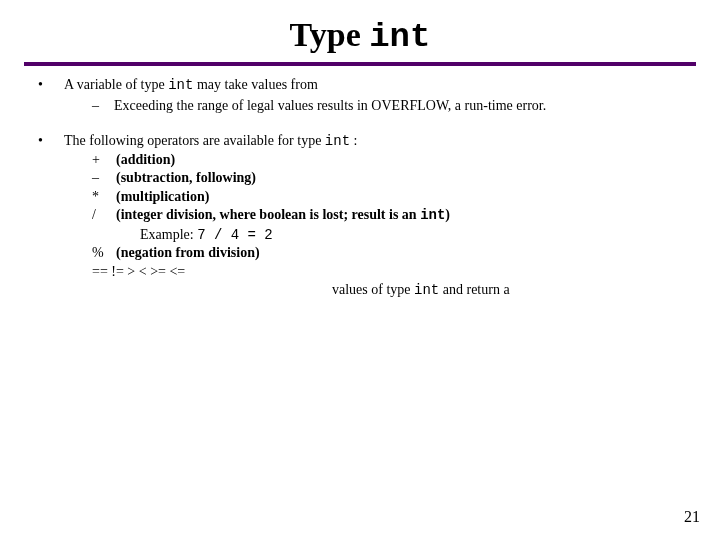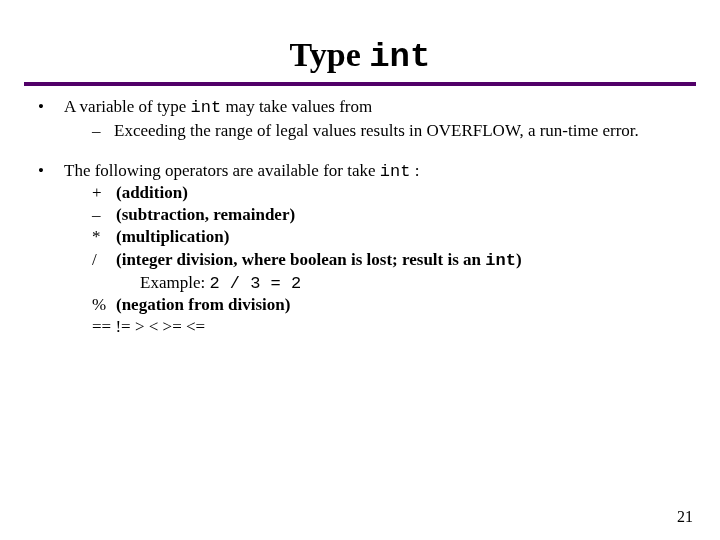--- a/index.html
+++ b/index.html
@@ -9,41 +9,41 @@
     height: 540px;
     background: #ffffff;
     font-family: "Comic Sans MS", "Comic Sans", cursive;
     color: #000;
     overflow: hidden;
   }
   .slide {
     box-sizing: border-box;
     width: 720px;
     height: 540px;
-    padding: 36px 24px 16px 24px;
+    padding: 16px 24px 16px 24px;
     position: relative;
   }
   .title {
     text-align: center;
     font-size: 34px;
     margin: 0 0 6px 0;
   }
   .mono {
     font-family: "Courier New", Courier, monospace;
   }
   hr.rule {
     border: none;
     border-top: 4px solid #510068;
     margin: 0 0 10px 0;
   }
   ul.top {
     list-style: none;
     padding: 0 6px 0 14px;
     margin: 0;
-    font-size: 17px;
+    font-size: 14px;
     line-height: 1.25;
   }
   ul.top > li {
     position: relative;
     padding-left: 26px;
     margin-bottom: 18px;
   }
   ul.top > li::before {
     content: "•";
     position: absolute;
@@ -84,21 +84,21 @@
     padding-left: 28px;
   }
   .example {
     padding-left: 48px;
   }
   .cmp-wrap {
     padding-left: 240px;
   }
   .pagenum {
     position: absolute;
-    right: 27px;
+    right: 20px;
     bottom: 14px;
     font-size: 16px;
   }
 </style>
 </head>
 <body>
 
 <div class="slide">
 
   <h1 class="title">
@@ -113,57 +113,60 @@
       <span>
         <span>A variable of type </span><span class="mono">int</span><span> may take values from </span><br>
       </span>
       <ul class="sub">
         <li class="dash">Exceeding the range of legal values results in OVERFLOW, a run-time error.</li>
       </ul>
     </li>
 
     <li>
       <span>
-        <span>The following operators are available for take </span><span class="mono">int</span><span> :</span>
+        <span>The following operators are available for type </span><span class="mono">int</span><span> :</span>
       </span>
 
       <div class="oplist">
 
         <div class="op">
           <div class="sym">+</div>
           <div class="desc">(addition)</div>
         </div>
 
         <div class="op">
           <div class="sym">–</div>
-          <div class="desc">(subtraction, remainder)</div>
+          <div class="desc">(subtraction, following)</div>
         </div>
 
         <div class="op">
           <div class="sym">*</div>
           <div class="desc">(multiplication)</div>
         </div>
 
         <div class="op">
           <div class="sym">/</div>
           <div class="desc">
             <span>(integer division, where boolean is lost; result is an </span><span class="mono">int</span><span>)</span>
           </div>
         </div>
         <div class="example">
-          <span>Example: </span><span class="mono">2 / 3 = 2</span>
+          <span>Example: </span><span class="mono">7 / 4 = 2</span>
         </div>
 
         <div class="op">
           <div class="sym">%</div>
           <div class="desc">(negation from division)</div>
         </div>
 
         <div class="op">
           <div class="sym" style="min-width:auto;white-space:nowrap;">== != &gt; &lt; &gt;= &lt;=</div>
+        </div>
+        <div class="cmp-wrap">
+          <span>values of type </span><span class="mono">int</span><span>  and return a</span>
         </div>
 
       </div>
     </li>
 
   </ul>
 
   <div class="pagenum">21</div>
 </div>
 

